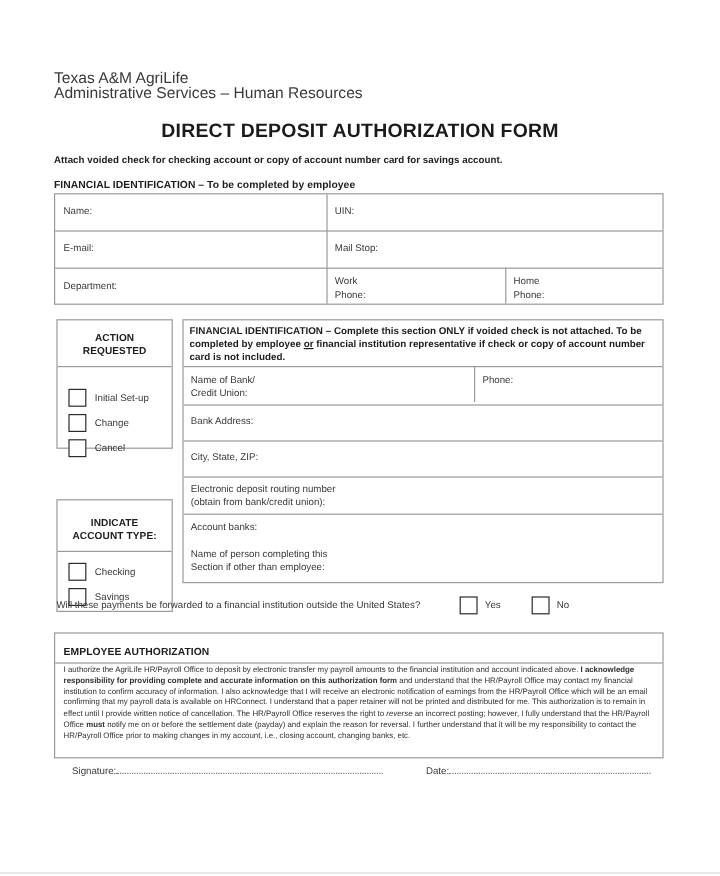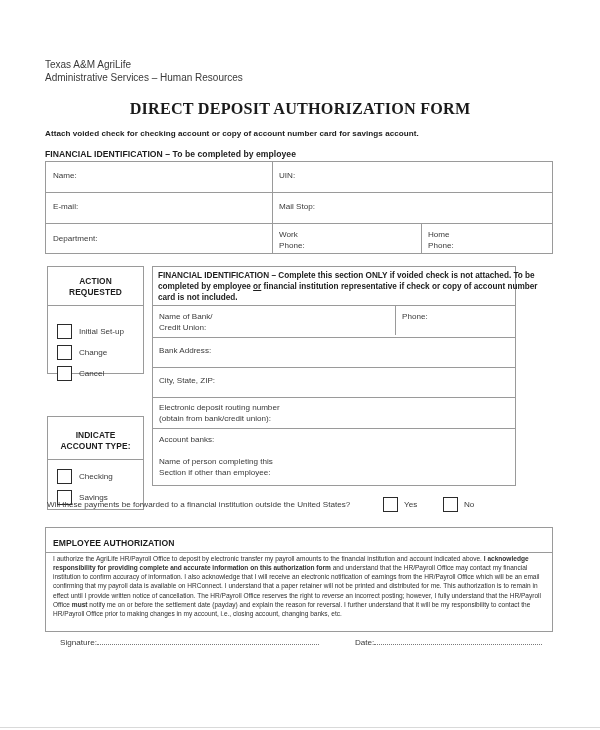--- a/index.html
+++ b/index.html
@@ -19,28 +19,27 @@
     overflow: hidden;
   }
   .page-footer-rule {
     position: absolute; left: 0; right: 0; top: 727px;
     height: 1px; background: #d9d9d9;
   }
 
   
   .org-block {
     position: absolute; left: 45px; top: 59px;
-    font-size: 10px; line-height: 12.6px; color: #3a3a3a;
+    font-size: 13px; line-height: 12.6px; color: #3a3a3a;
   }
   .doc-title {
     position: absolute; left: 0; right: 0; top: 100px;
     text-align: center;
     font-size: 16.2px; font-weight: bold; letter-spacing: 0.2px;
     color: #1a1a1a;
-    font-family: Liberation Serif, serif;
   }
   .attach-note {
     position: absolute; left: 45px; top: 129px;
     font-size: 8.1px; font-weight: bold; color: #1d1d1d;
     letter-spacing: 0.05px;
   }
 
   
   .sec-head {
     font-size: 8.6px; font-weight: bold; color: #1d1d1d;
@@ -85,21 +84,21 @@
     border: 1.6px solid #2b2b2b;
     box-sizing: border-box;
     background: #fff;
   }
   .cbx-label {
     position: absolute;
     font-size: 8.1px; line-height: 15px; color: #3a3a3a;
   }
 
   
-  #fin-box { left: 152px; top: 266px; width: 364px; height: 220px; }
+  #fin-box { left: 152px; top: 266px; width: 401px; height: 220px; }
   #fin-head {
     position: absolute; left: 5px; top: 4px; width: 389px;
     font-size: 8.2px; line-height: 10.8px; color: #1d1d1d;
   }
   #fin-head b { font-weight: bold; }
   #fin-head u { text-decoration: underline; }
 
   
   #outside-q {
     position: absolute; left: 47px; top: 500px;

